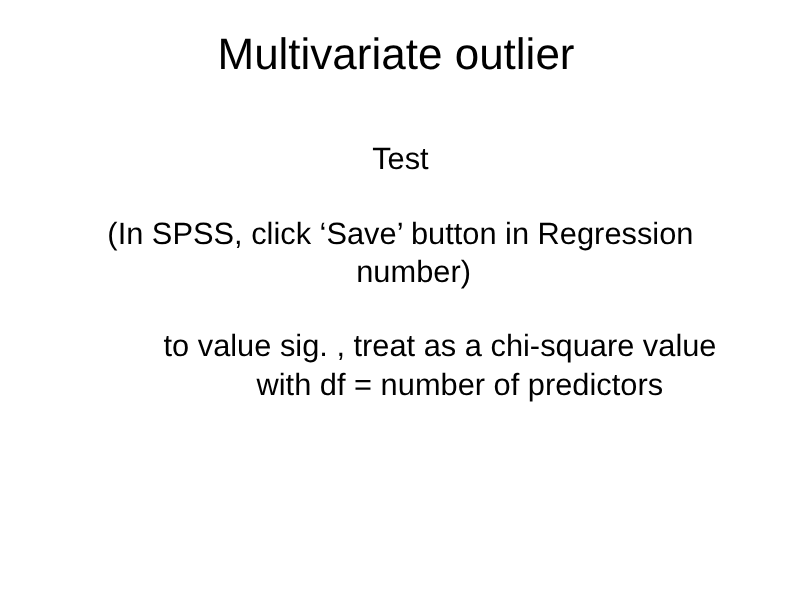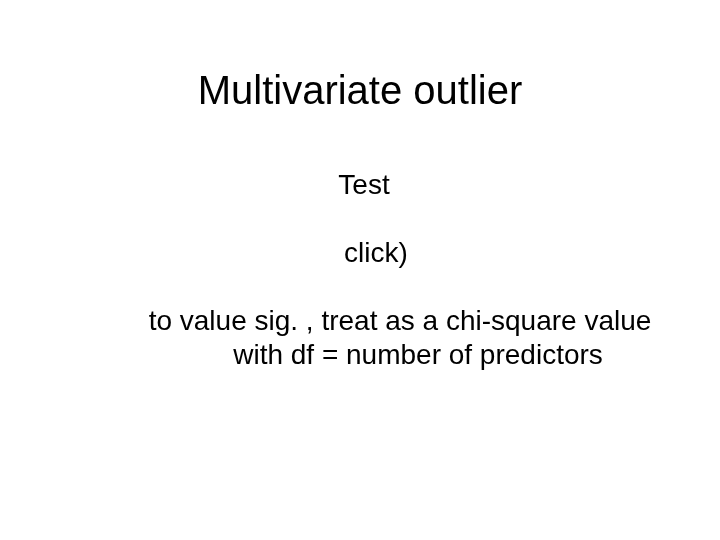--- a/index.html
+++ b/index.html
@@ -10,21 +10,20 @@
     background: #ffffff;
     font-family: Arial, Helvetica, sans-serif;
     color: #000000;
     overflow: hidden;
   }
   .slide {
     position: relative;
     width: 720px;
     height: 409px;
     box-sizing: border-box;
-    margin-top: 40px;
   }
   .title {
     position: absolute;
     top: 28px;
     left: 0;
     width: 100%;
     text-align: center;
     font-size: 40px;
     font-weight: 400;
     letter-spacing: 0px;
@@ -64,18 +63,19 @@
   }
 </style>
 </head>
 <body>
 
 <div class="slide">
   <div class="title">Multivariate outlier</div>
   <div class="body">
     <p class="line-test">Test</p>
     <div class="gap"></div>
-    <p class="line-spss-cont">click)</p>
+    <p class="line-spss">(In SPSS, click ‘Save’ button in Regression</p>
+    <p class="line-spss-cont">number)</p>
     <div class="gap2"></div>
     <p class="line-sig">to value sig. , treat as a chi-square value</p>
     <p class="line-sig-cont">with df = number of predictors</p>
   </div>
 </div>
 
 </body></html>

